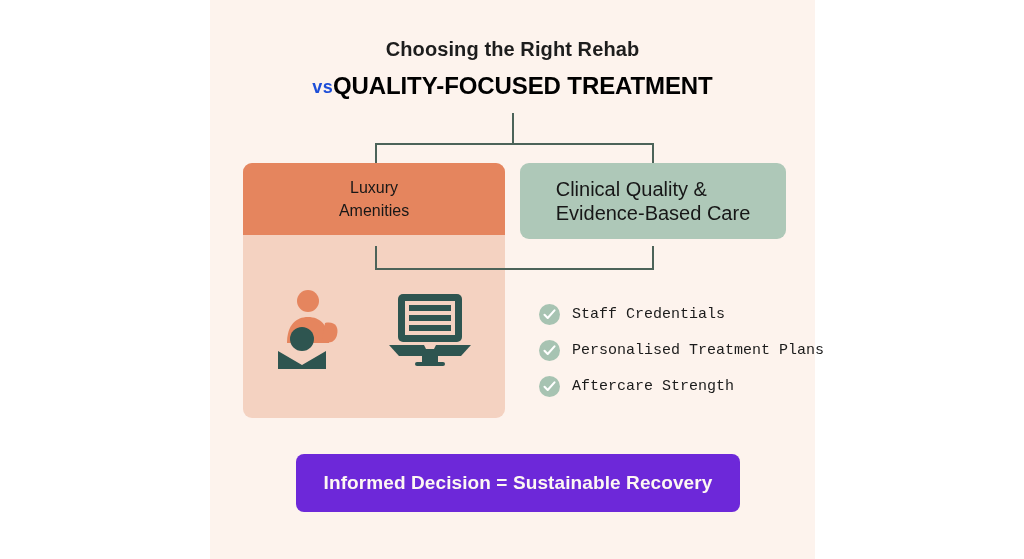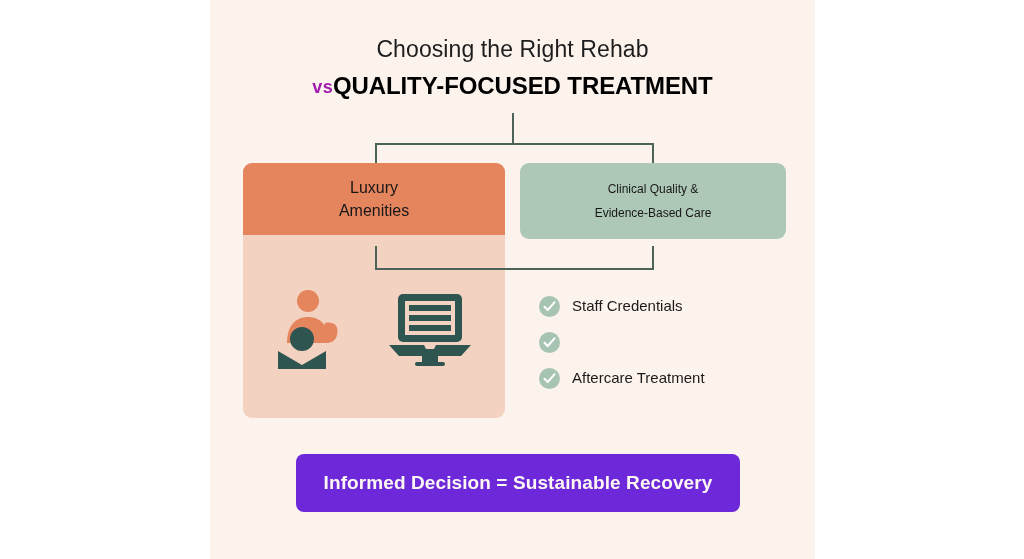--- a/index.html
+++ b/index.html
@@ -31,35 +31,35 @@
 
   
   #title-block {
     position: absolute;
     left: 0;
     top: 34px;
     width: 605px;
     text-align: center;
   }
   #title-line1 {
-    font-size: 23px;
-    font-weight: 400;
+    font-size: 20px;
+    font-weight: 700;
     color: #1d1d1d;
     letter-spacing: 0.1px;
     line-height: 30px;
   }
   #title-line2 {
     margin-top: 7px;
     line-height: 30px;
     white-space: nowrap;
   }
   #title-vs {
     font-size: 18px;
     font-weight: 700;
-    color: #a21caf;
+    color: #1d4ed8;
     letter-spacing: 0.3px;
     vertical-align: 1px;
   }
   #title-main {
     font-size: 24px;
     font-weight: 700;
     color: #000000;
     letter-spacing: -0.1px;
   }
 
@@ -132,40 +132,41 @@
     top: 163px;
     width: 266px;
     height: 76px;
     background: #aec8b8;
     border-radius: 9px;
     display: flex;
     align-items: center;
     justify-content: center;
   }
   #right-header-label {
-    font-size: 12px;
+    font-size: 20px;
     font-weight: 400;
     color: #171717;
     line-height: 24px;
-    text-align: center;
+    text-align: left;
     white-space: pre-line;
   }
 
   
   #checklist {
     position: absolute;
     left: 329px;
     top: 296px;
     width: 270px;
   }
   .check-row {
     display: flex;
-    align-items: flex-start;
+    align-items: center;
     gap: 12px;
     height: 36px;
+    font-family: Liberation Mono, monospace;
   }
   .check-badge {
     flex: 0 0 auto;
     width: 21px;
     height: 21px;
     border-radius: 50%;
     background: #a7c3b2;
     display: flex;
     align-items: center;
     justify-content: center;
@@ -275,29 +276,30 @@
         </span>
         <span class="check-label">Staff Credentials</span>
       </div>
 
       <div class="check-row">
         <span class="check-badge">
           <svg width="13" height="13" viewBox="0 0 13 13" xmlns="http://www.w3.org/2000/svg">
             <path d="M1.5 6.8 L4.7 10 L11.5 2.4" fill="none" stroke="#ffffff" stroke-width="2.1" stroke-linecap="round" stroke-linejoin="round"></path>
           </svg>
         </span>
+        <span class="check-label">Personalised Treatment Plans</span>
       </div>
 
       <div class="check-row">
         <span class="check-badge">
           <svg width="13" height="13" viewBox="0 0 13 13" xmlns="http://www.w3.org/2000/svg">
             <path d="M1.5 6.8 L4.7 10 L11.5 2.4" fill="none" stroke="#ffffff" stroke-width="2.1" stroke-linecap="round" stroke-linejoin="round"></path>
           </svg>
         </span>
-        <span class="check-label">Aftercare Treatment</span>
+        <span class="check-label">Aftercare Strength</span>
       </div>
 
     </div>
 
     <div id="bottom-banner">
       <span id="bottom-banner-label">Informed Decision = Sustainable Recovery</span>
     </div>
 
   </div>
 </div>

